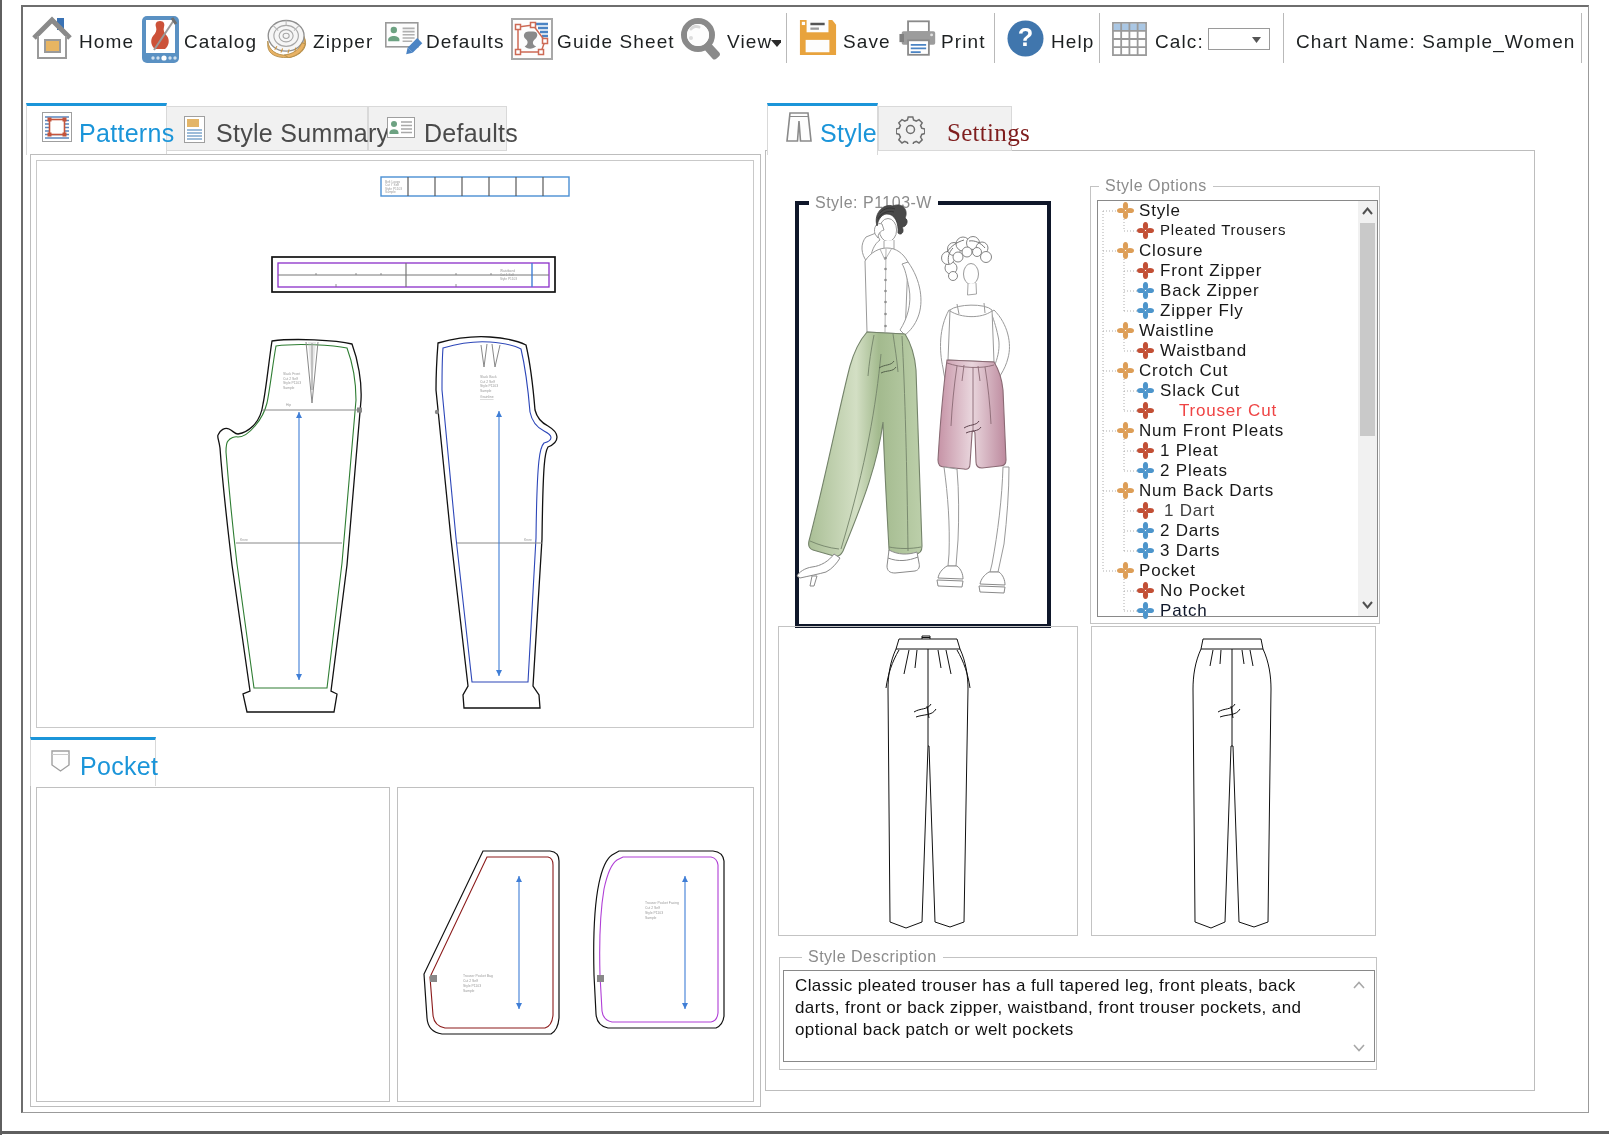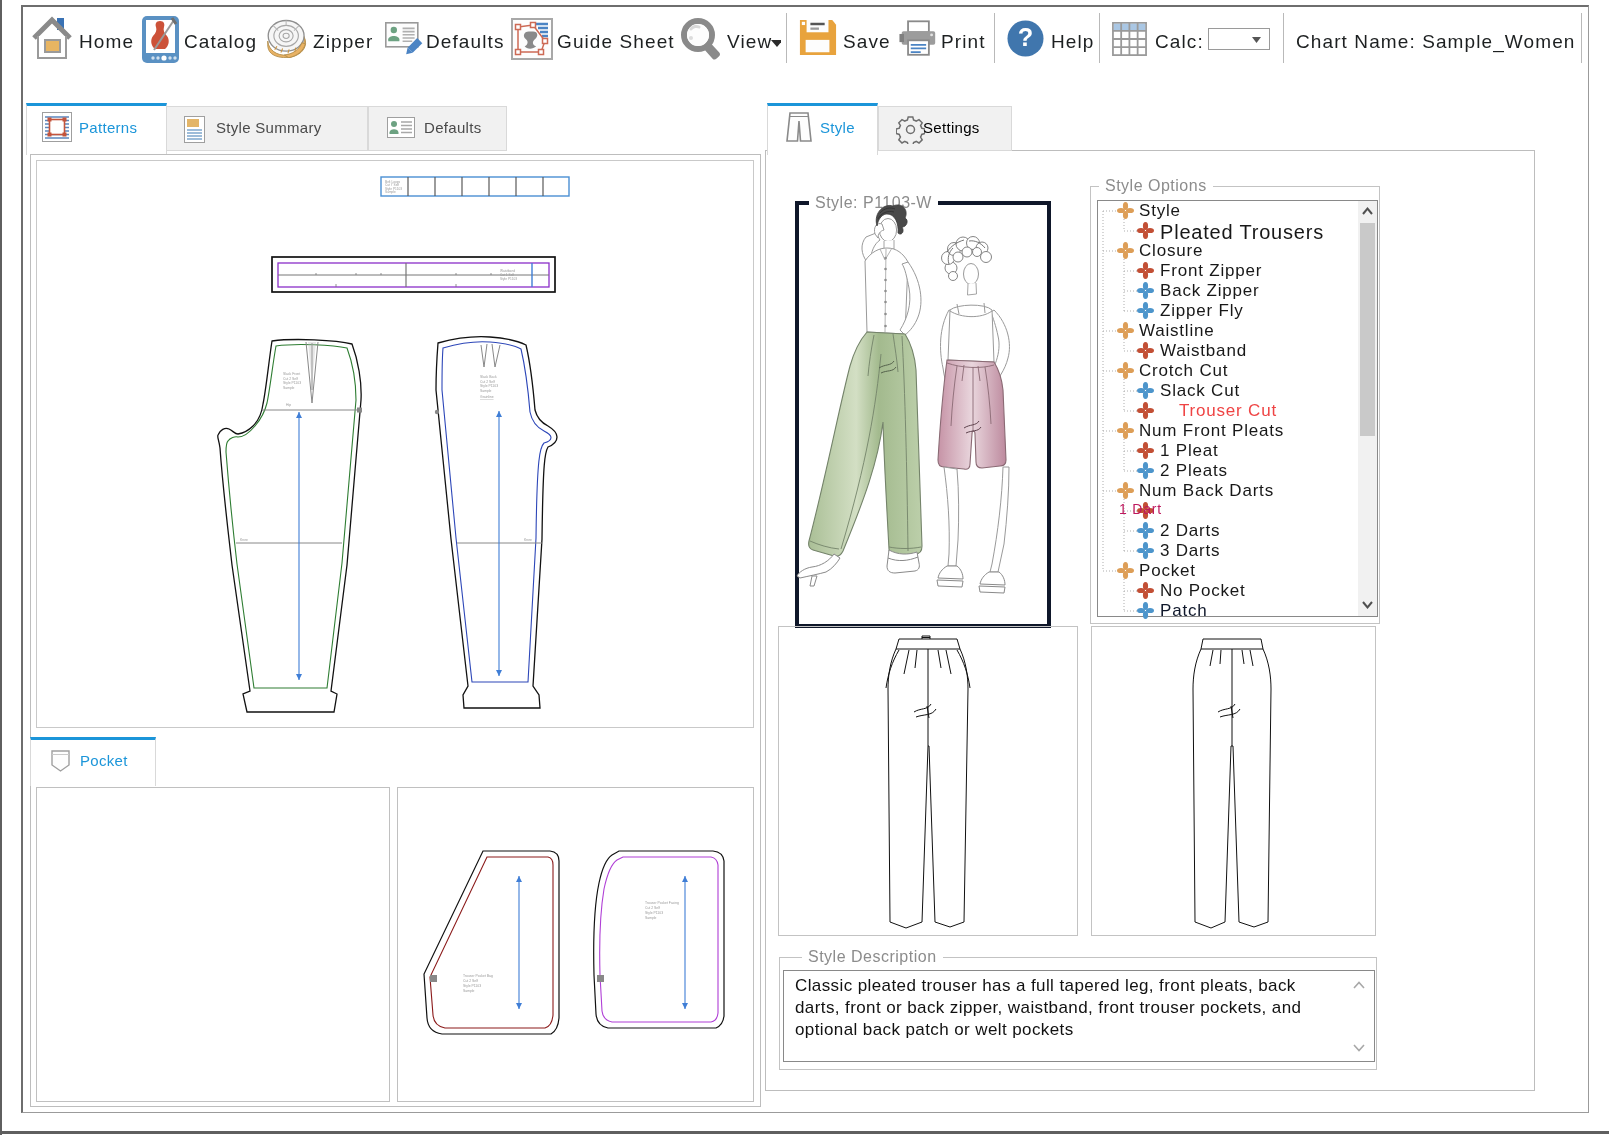--- a/index.html
+++ b/index.html
@@ -1,20 +1,20 @@
 <!DOCTYPE html>
 <html><head>
 <meta charset="utf-8">
 <style>
   html,body{margin:0;padding:0;}
   body{width:1609px;height:1135px;position:relative;background:#fff;
        font-family:"Liberation Sans",sans-serif;overflow:hidden;}
   .abs{position:absolute;}
   .tbtext{font-size:19px;letter-spacing:1.1px;color:#1d2021;}
-  .tabtext{font-size:15px;letter-spacing:0.3px;}
+  .tabtext{font-size:25px;letter-spacing:0.3px;}
   .grouplabel{font-size:16px;letter-spacing:0.5px;color:#8c8c8c;}
   svg{display:block;}
 </style>
 </head>
 <body>
 
 <div class="abs" style="left:0;top:0;width:2px;height:1135px;background:#5f5f5f;"></div>
 <div class="abs" style="left:0;top:1131px;width:1609px;height:3px;background:#5f5f5f;"></div>
 
 <div class="abs" style="left:21px;top:5px;width:1568px;height:1108px;box-sizing:border-box;border-style:solid;border-width:2px 1px 1px 2px;border-color:#6e6e6e #9b9b9b #9b9b9b #6e6e6e;"></div>
@@ -287,21 +287,21 @@
   <path d="M4 1 L22 1 L25 29 L14.5 29 L13 9 L11.5 29 L1 29 Z" fill="#fdfdfd" stroke="#8a8a8a" stroke-width="1.6"></path>
   <path d="M4 4.5 L22 4.5" stroke="#8a8a8a" stroke-width="1"></path>
 </svg>
 <div class="abs tabtext" style="left:820px;top:119px;color:#1b95d9;">Style</div>
 <svg class="abs" style="left:896px;top:115px;" width="29" height="29" viewBox="0 0 29 29">
   <g fill="none" stroke="#6e6e6e" stroke-width="1.5">
   <path d="M12.2 2 h4.6 l0.8 3.1 a9.6 9.6 0 0 1 2.6 1.1 l2.8-1.6 3.2 3.2 -1.6 2.8 a9.6 9.6 0 0 1 1.1 2.6 l3.1 0.8 v4.6 l-3.1 0.8 a9.6 9.6 0 0 1 -1.1 2.6 l1.6 2.8 -3.2 3.2 -2.8-1.6 a9.6 9.6 0 0 1 -2.6 1.1 l-0.8 3.1 h-4.6 l-0.8-3.1 a9.6 9.6 0 0 1 -2.6-1.1 l-2.8 1.6 -3.2-3.2 1.6-2.8 a9.6 9.6 0 0 1 -1.1-2.6 l-3.1-0.8 v-4.6 l3.1-0.8 a9.6 9.6 0 0 1 1.1-2.6 l-1.6-2.8 3.2-3.2 2.8 1.6 a9.6 9.6 0 0 1 2.6-1.1 Z"></path>
   <circle cx="14.5" cy="14.5" r="4"></circle>
   </g>
 </svg>
-<div class="abs tabtext" style="left:923px;top:119px;color:#000000;">Settings</div>
+<div class="abs tabtext" style="left:947px;top:119px;color:#7f1d1d;font-family:Liberation Serif, serif;">Settings</div>
 
 <fieldset class="abs" style="left:779px;top:178px;width:256px;height:434px;box-sizing:border-box;border:4px solid #0f172a;margin:16px;padding:0;">
 <legend class="grouplabel" style="margin-left:10px;padding:0 6px;">Style: P1103-W</legend>
 </fieldset>
 
 <svg class="abs" style="left:781px;top:200px;" width="292" height="410" viewBox="0 0 292 410">
   <defs>
     <linearGradient id="grn" x1="0" y1="0" x2="1" y2="0">
       <stop offset="0" stop-color="#aabf96"></stop>
         <stop offset="0.42" stop-color="#d3dfc4"></stop>
@@ -446,21 +446,21 @@
   </svg>
 <div class="abs" style="left:1139px;top:201px;font-size:17px;letter-spacing:0.8px;color:#181818;white-space:nowrap;">Style</div>
 <svg class="abs" style="left:1137px;top:222px;" width="17" height="17">
     <g fill="#c24f35">
       <ellipse cx="8.5" cy="4" rx="2.6" ry="4"></ellipse>
       <ellipse cx="8.5" cy="13" rx="2.6" ry="4"></ellipse>
       <ellipse cx="4" cy="8.5" rx="4" ry="2.6"></ellipse>
       <ellipse cx="13" cy="8.5" rx="4" ry="2.6"></ellipse>
     </g>
   </svg>
-<div class="abs" style="left:1160px;top:221px;font-size:20px;letter-spacing:0.8px;color:#181818;white-space:nowrap;">Pleated Trousers</div>
+<div class="abs" style="left:1160px;top:221px;font-size:15px;letter-spacing:0.8px;color:#181818;white-space:nowrap;">Pleated Trousers</div>
 <svg class="abs" style="left:1117px;top:242px;" width="17" height="17">
     <g fill="#dd9e57">
       <ellipse cx="8.5" cy="4" rx="2.6" ry="4"></ellipse>
       <ellipse cx="8.5" cy="13" rx="2.6" ry="4"></ellipse>
       <ellipse cx="4" cy="8.5" rx="4" ry="2.6"></ellipse>
       <ellipse cx="13" cy="8.5" rx="4" ry="2.6"></ellipse>
     </g>
   </svg>
 <div class="abs" style="left:1139px;top:241px;font-size:17px;letter-spacing:0.8px;color:#181818;white-space:nowrap;">Closure</div>
 <svg class="abs" style="left:1137px;top:262px;" width="17" height="17">
@@ -572,21 +572,21 @@
   </svg>
 <div class="abs" style="left:1139px;top:481px;font-size:17px;letter-spacing:0.8px;color:#181818;white-space:nowrap;">Num Back Darts</div>
 <svg class="abs" style="left:1137px;top:502px;" width="17" height="17">
     <g fill="#c24f35">
       <ellipse cx="8.5" cy="4" rx="2.6" ry="4"></ellipse>
       <ellipse cx="8.5" cy="13" rx="2.6" ry="4"></ellipse>
       <ellipse cx="4" cy="8.5" rx="4" ry="2.6"></ellipse>
       <ellipse cx="13" cy="8.5" rx="4" ry="2.6"></ellipse>
     </g>
   </svg>
-<div class="abs" style="left:1119px;top:501px;font-size:14px;letter-spacing:0.8px;color:#be185d;white-space:nowrap;">1 Dart</div>
+<div class="abs" style="left:1164px;top:501px;font-size:17px;letter-spacing:0.8px;color:#404040;white-space:nowrap;">1 Dart</div>
 <svg class="abs" style="left:1137px;top:522px;" width="17" height="17">
     <g fill="#4d95cb">
       <ellipse cx="8.5" cy="4" rx="2.6" ry="4"></ellipse>
       <ellipse cx="8.5" cy="13" rx="2.6" ry="4"></ellipse>
       <ellipse cx="4" cy="8.5" rx="4" ry="2.6"></ellipse>
       <ellipse cx="13" cy="8.5" rx="4" ry="2.6"></ellipse>
     </g>
   </svg>
 <div class="abs" style="left:1160px;top:521px;font-size:17px;letter-spacing:0.8px;color:#181818;white-space:nowrap;">2 Darts</div>
 <svg class="abs" style="left:1137px;top:542px;" width="17" height="17">

